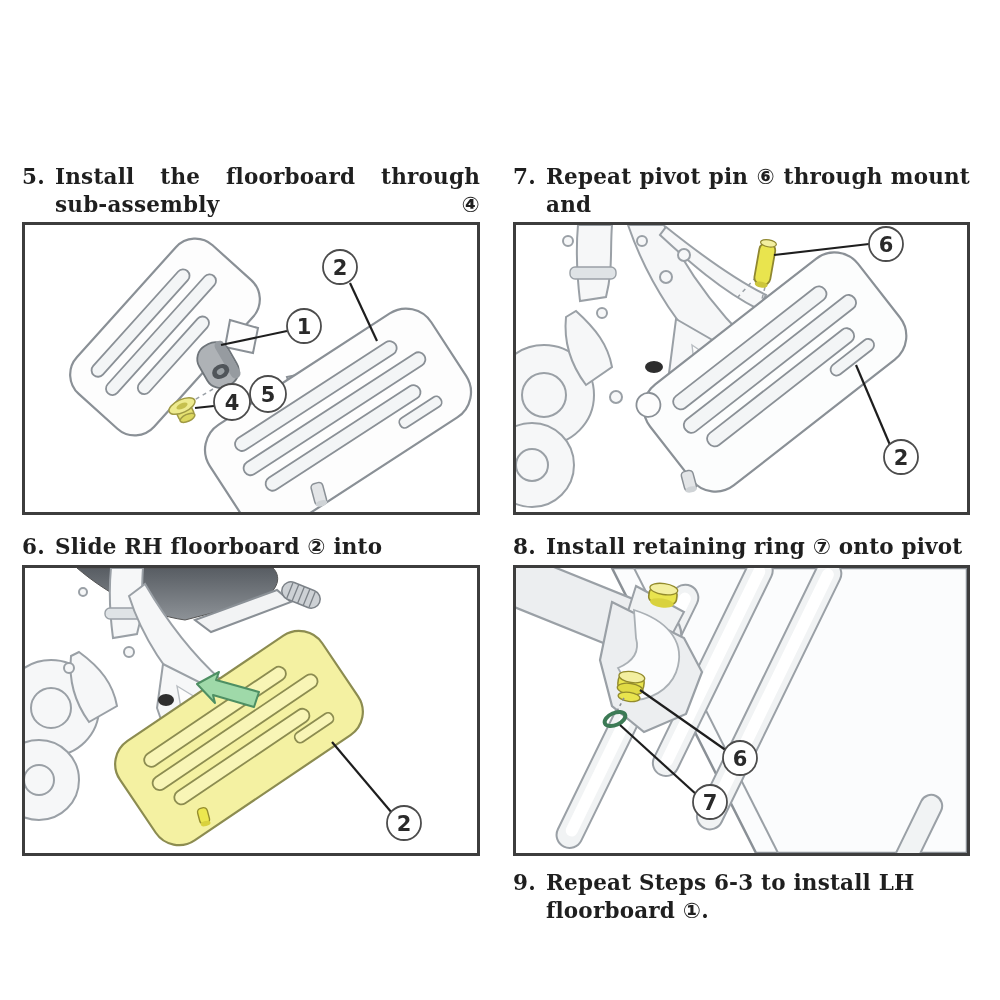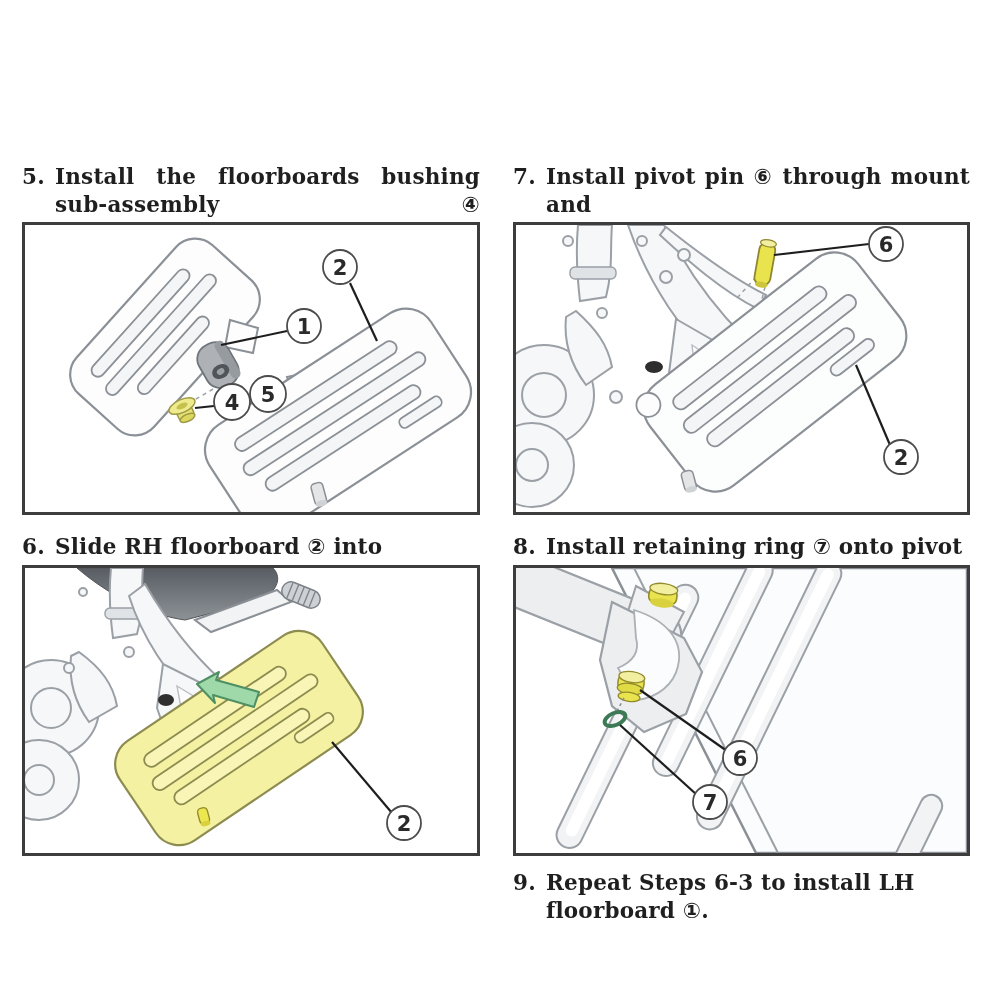--- a/index.html
+++ b/index.html
@@ -16,21 +16,21 @@
   .figbox svg { display:block; width:100%; height:100%; }
 
   .callout-text { font-family:"DejaVu Sans",sans-serif; font-size:21px; font-weight:bold; fill:#2a2a2a; }
 </style>
 </head>
 <body>
 
 <div class="step" style="left:22px; top:163px; width:458px;">
   <div class="num">5.</div>
   <div class="body">
-    <div class="just">Install the floorboards bushing sub-assembly ④</div>
+    <div class="just">Install the floorboard through sub-assembly ④</div>
     <div>⑤ into left ① and right ② floorboards.</div>
   </div>
 </div>
 
 <div class="figbox" style="left:22px; top:222px; width:458px; height:293px;">
 <svg viewBox="0 0 452 287">
 
   <g transform="translate(140,112) rotate(-48)" fill="#fdfdfd" stroke="#8a9096" stroke-width="2.2">
     <rect x="-100" y="-52" width="200" height="104" rx="26"></rect>
     <rect x="-76" y="-34" width="140" height="13" rx="6.5" fill="#f3f5f6" stroke-width="1.8"></rect>
@@ -151,21 +151,21 @@
 
   <line x1="307" y1="174" x2="367" y2="245" stroke="#1e1e1e" stroke-width="2.2"></line>
   <circle cx="379" cy="255" r="17" fill="#fff" stroke="#4c4c4c" stroke-width="1.8"></circle>
   <text x="379" y="263" text-anchor="middle" class="callout-text">2</text>
 </svg>
 </div>
 
 <div class="step" style="left:513px; top:163px; width:457px;">
   <div class="num">7.</div>
   <div class="body">
-    <div class="just">Install pivot pin ⑥ through mount and</div>
+    <div class="just">Repeat pivot pin ⑥ through mount and</div>
     <div>floorboard ②.</div>
   </div>
 </div>
 
 <div class="figbox" style="left:513px; top:222px; width:457px; height:293px;">
 <svg viewBox="0 0 451 287">
 
   <g fill="#f6f7f8" stroke="#9aa0a6" stroke-width="2">
     <path d="M62,0 L96,0 C94,26 97,44 90,72 L64,76 C60,42 60,22 62,0 Z"></path>
     <rect x="54" y="42" width="46" height="12" rx="5" fill="#dfe3e6" stroke-width="1.4"></rect>

